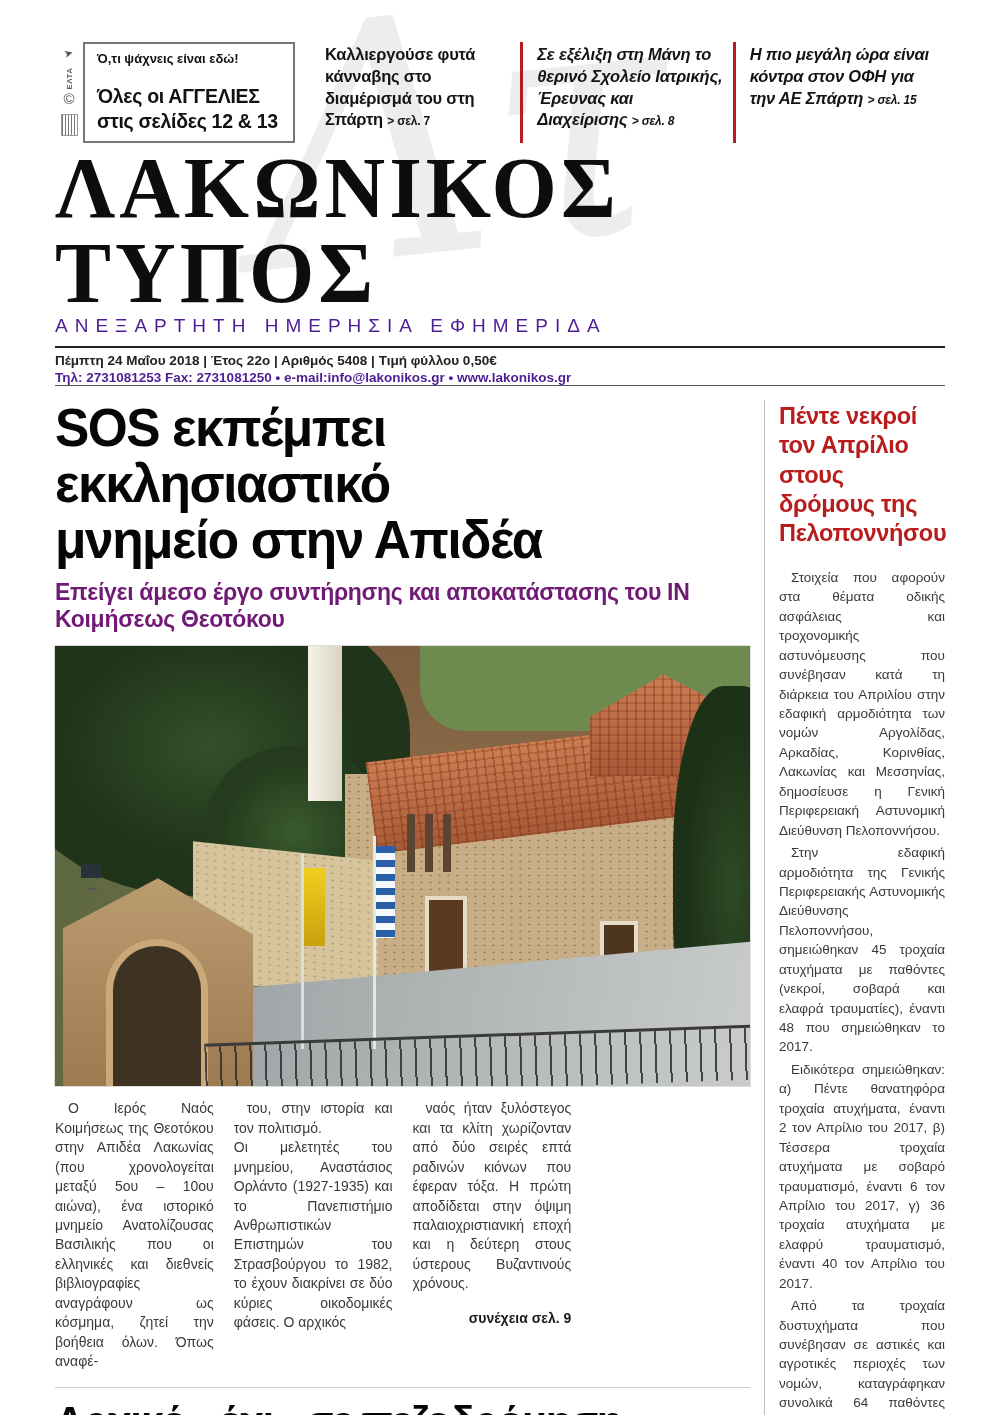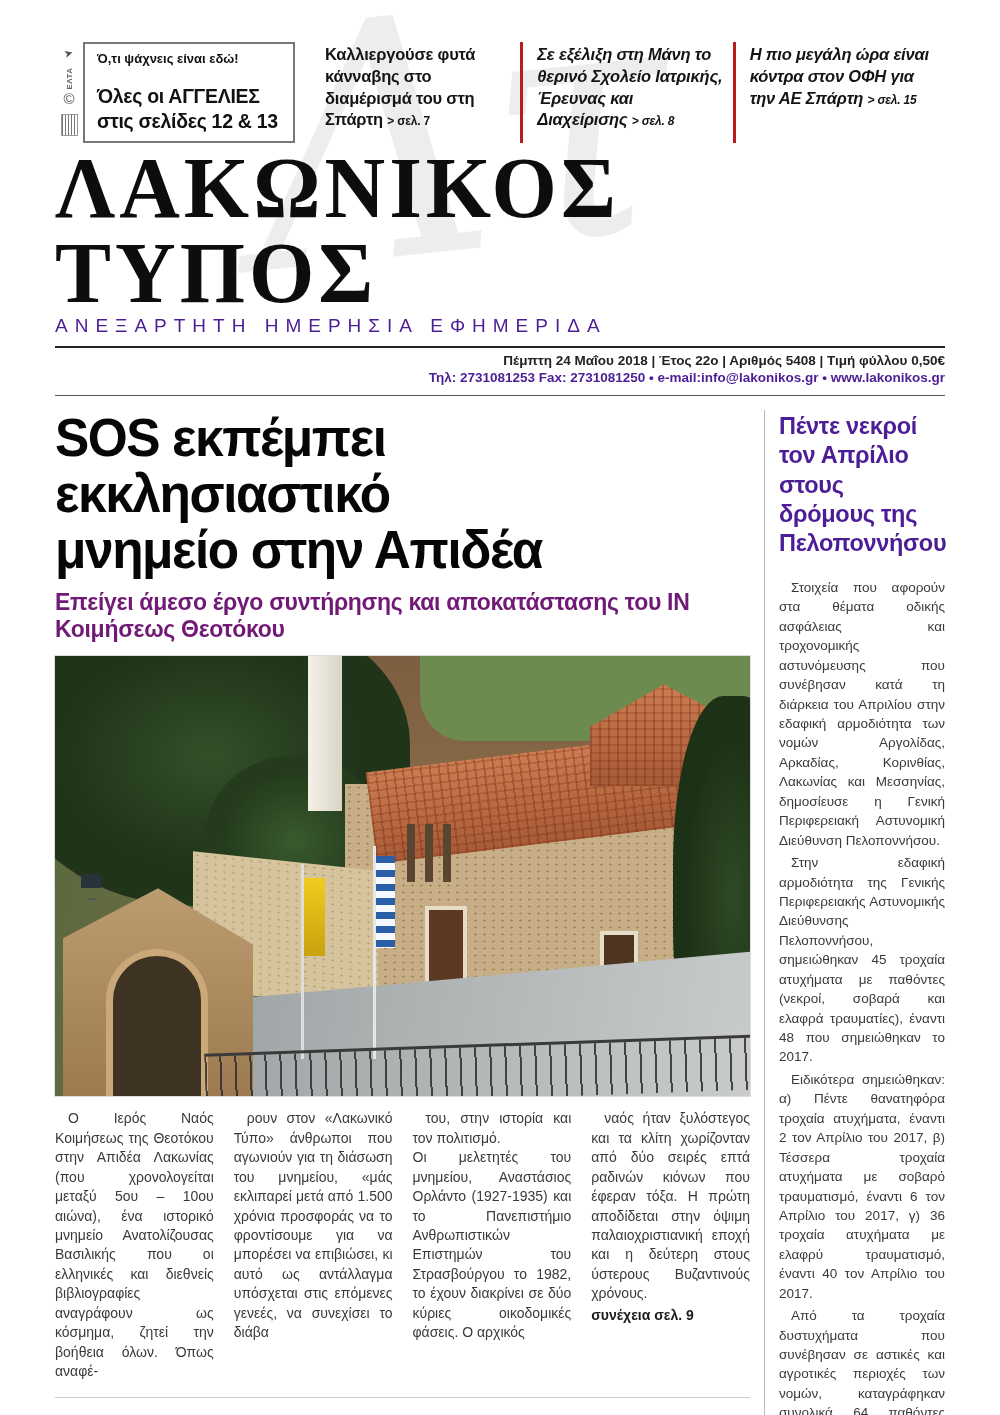--- a/index.html
+++ b/index.html
@@ -26,48 +26,48 @@
         letter-spacing:-.2px;color:#141414;}
   .teaser + .teaser{border-left:3px solid #b91c1c;font-style:italic;}
   .pageref{font-size:12px;font-weight:700;white-space:nowrap;}
 
   
   .masthead{text-align:left;margin-top:2px;}
   .mast-title{font-family:"Liberation Serif",serif;font-size:84px;font-weight:700;line-height:.98;
         letter-spacing:4px;margin:0;transform:scaleY(1.04);transform-origin:center top;color:#0d0d0d;}
   .mast-sub{font-size:19px;letter-spacing:7px;color:#4c1d95;margin-top:6px;}
   .dateline{margin-top:9px;border-top:2px solid #222;border-bottom:1px solid #555;
-        text-align:right;padding:5px 0 10px;}
+        text-align:left;padding:5px 0 0;}
   .dateline .dl1{font-size:13.5px;font-weight:700;color:#222;}
   .dateline .dl2{font-size:13.5px;font-weight:700;color:#4c1d95;margin-top:2px;}
 
   
   .content{display:flex;margin-top:14px;}
   main{width:695px;flex:none;}
   aside{flex:1;border-left:1px solid #bbb;padding-left:14px;margin-left:14px;min-width:0;}
 
   
   .headline{font-size:53px;font-weight:700;line-height:1.05;letter-spacing:-1.5px;margin:0 0 12px;
         white-space:pre-line;transform:scaleX(.97);transform-origin:left top;color:#060606;}
   .subhead{font-size:23px;font-weight:700;letter-spacing:-.3px;margin:0 0 13px;color:#701a75;}
   .photo{position:relative;overflow:hidden;outline:1px solid #ddd;}
   .main-photo{width:100%;height:440px;background:linear-gradient(100deg,#59683e,#83704e 60%,#8a6a49);}
   .mp-el{position:absolute;}
   .cols4{display:grid;grid-template-columns:repeat(4,1fr);gap:20px;margin-top:13px;}
   .cols4 p{margin:0;font-size:14px;line-height:1.39;text-align:justify;color:#3a3a3a;text-indent:13px;}
   .preline{white-space:pre-line;}
-  .cont{font-weight:700;text-align:left;font-size:14px;color:#1a1a1a;margin-top:3px;}
+  .cont{font-weight:700;text-align:right;font-size:14px;color:#1a1a1a;margin-top:16px;}
   .rule{border:none;border-top:1px solid #ccc;margin:15px 0 11px;}
 
   
   .headline2{font-size:41px;font-weight:700;line-height:1.1;letter-spacing:-1px;margin:0 0 8px;
         white-space:pre-line;color:#060606;}
 
   
-  .sb-title{font-size:23.5px;font-weight:700;line-height:1.24;letter-spacing:-.3px;margin:2px 0 20px;color:#4c1d95;}
+  .sb-title{font-size:23.5px;font-weight:700;line-height:1.24;letter-spacing:-.3px;margin:2px 0 20px;color:#b91c1c;}
   aside p{font-size:13.5px;line-height:1.44;text-align:justify;color:#3a3a3a;margin:0 0 3px;text-indent:12px;}
 
   
   .speckle{background-image:radial-gradient(rgba(90,60,30,.35) 1.2px,transparent 1.4px);background-size:9px 7px;}
   .tile{background-image:repeating-linear-gradient(90deg,rgba(120,45,20,.35) 0 2px,transparent 2px 9px),
         repeating-linear-gradient(0deg,rgba(120,45,20,.25) 0 2px,transparent 2px 8px),
         linear-gradient(#cd7d52,#a65a36);}
 </style>
 </head>
 <body>
@@ -129,21 +129,20 @@
           <div class="mp-el" style="left:246px;top:208px;width:3px;height:195px;background:#ddd;"></div>
           <div class="mp-el" style="left:249px;top:222px;width:21px;height:78px;background:linear-gradient(#f0cd1e,#c9a20e);"></div>
           <div class="mp-el" style="left:318px;top:190px;width:3px;height:213px;background:#e6e6e6;"></div>
           <div class="mp-el" style="left:321px;top:200px;width:19px;height:92px;background:repeating-linear-gradient(180deg,#2a5fa8 0 7px,#f4f8ff 7px 14px);"></div>
           <div class="mp-el" style="left:150px;top:388px;width:560px;height:52px;border-top:3px solid #3a3a3a;background:repeating-linear-gradient(90deg,rgba(45,45,45,.85) 0 2px,transparent 2px 15px);transform:rotate(-2deg);"></div>
           <div class="mp-el" style="left:26px;top:218px;width:20px;height:14px;background:#27323a;box-shadow:2px 18px 0 -6px #555;"></div>
         </div>
 
         <div class="cols4">
           <p>Ο Ιερός Ναός Κοιμήσεως της Θεοτόκου στην Απιδέα Λακωνίας (που χρονολογείται μεταξύ 5ου – 10ου αιώνα), ένα ιστορικό μνημείο Ανατολίζουσας Βασιλικής που οι ελληνικές και διεθνείς βιβλιογραφίες αναγράφουν ως κόσμημα, ζητεί την βοήθεια όλων. Όπως αναφέ-</p>
-          <p>ρουν στον «Λακωνικό Τύπο» άνθρωποι που αγωνιούν για τη διάσωση του μνημείου, «μάς εκλιπαρεί μετά από 1.500 χρόνια προσφοράς να το φροντίσουμε για να μπορέσει να επιβιώσει, κι αυτό ως αντάλλαγμα υπόσχεται στις επόμενες γενεές, να συνεχίσει το διάβα</p>
           <p class="preline">του, στην ιστορία και τον πολιτισμό.
 Οι μελετητές του μνημείου, Αναστάσιος Ορλάντο (1927-1935) και το Πανεπιστήμιο Ανθρωπιστικών Επιστημών του Στρασβούργου το 1982, το έχουν διακρίνει σε δύο κύριες οικοδομικές φάσεις. Ο αρχικός</p>
           <div>
             <p>ναός ήταν ξυλόστεγος και τα κλίτη χωρίζονταν από δύο σειρές επτά ραδινών κιόνων που έφεραν τόξα. Η πρώτη αποδίδεται στην όψιμη παλαιοχριστιανική εποχή και η δεύτερη στους ύστερους Βυζαντινούς χρόνους.</p>
             <div class="cont">συνέχεια σελ. 9</div>
           </div>
         </div>
 
         <hr class="rule">
 

